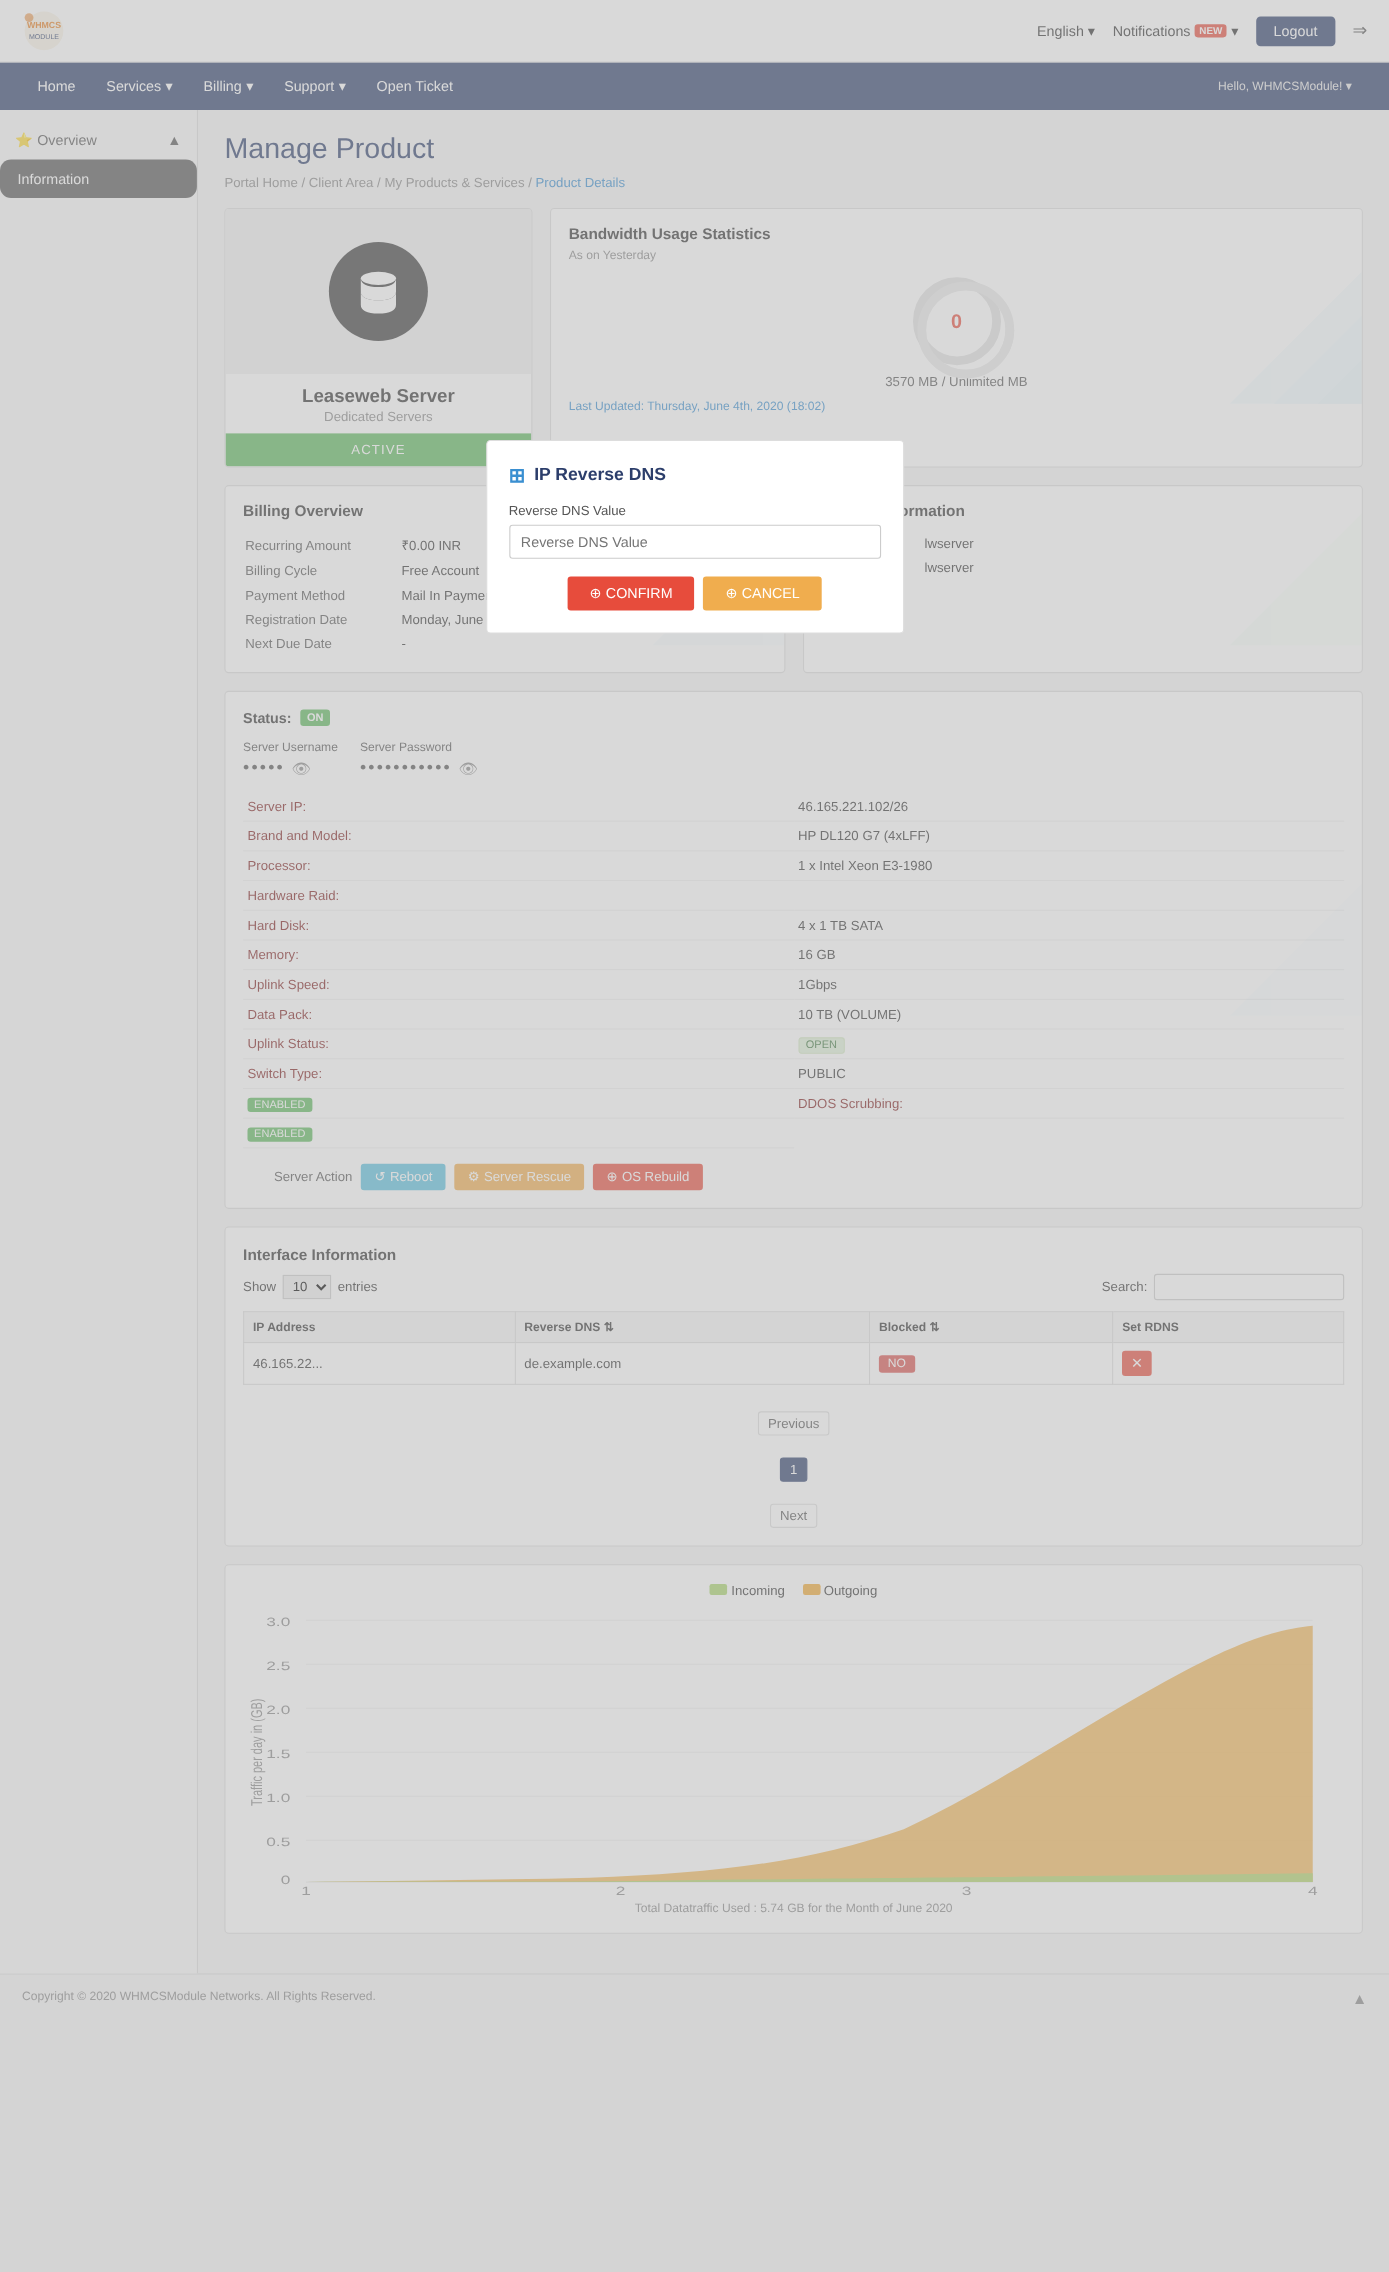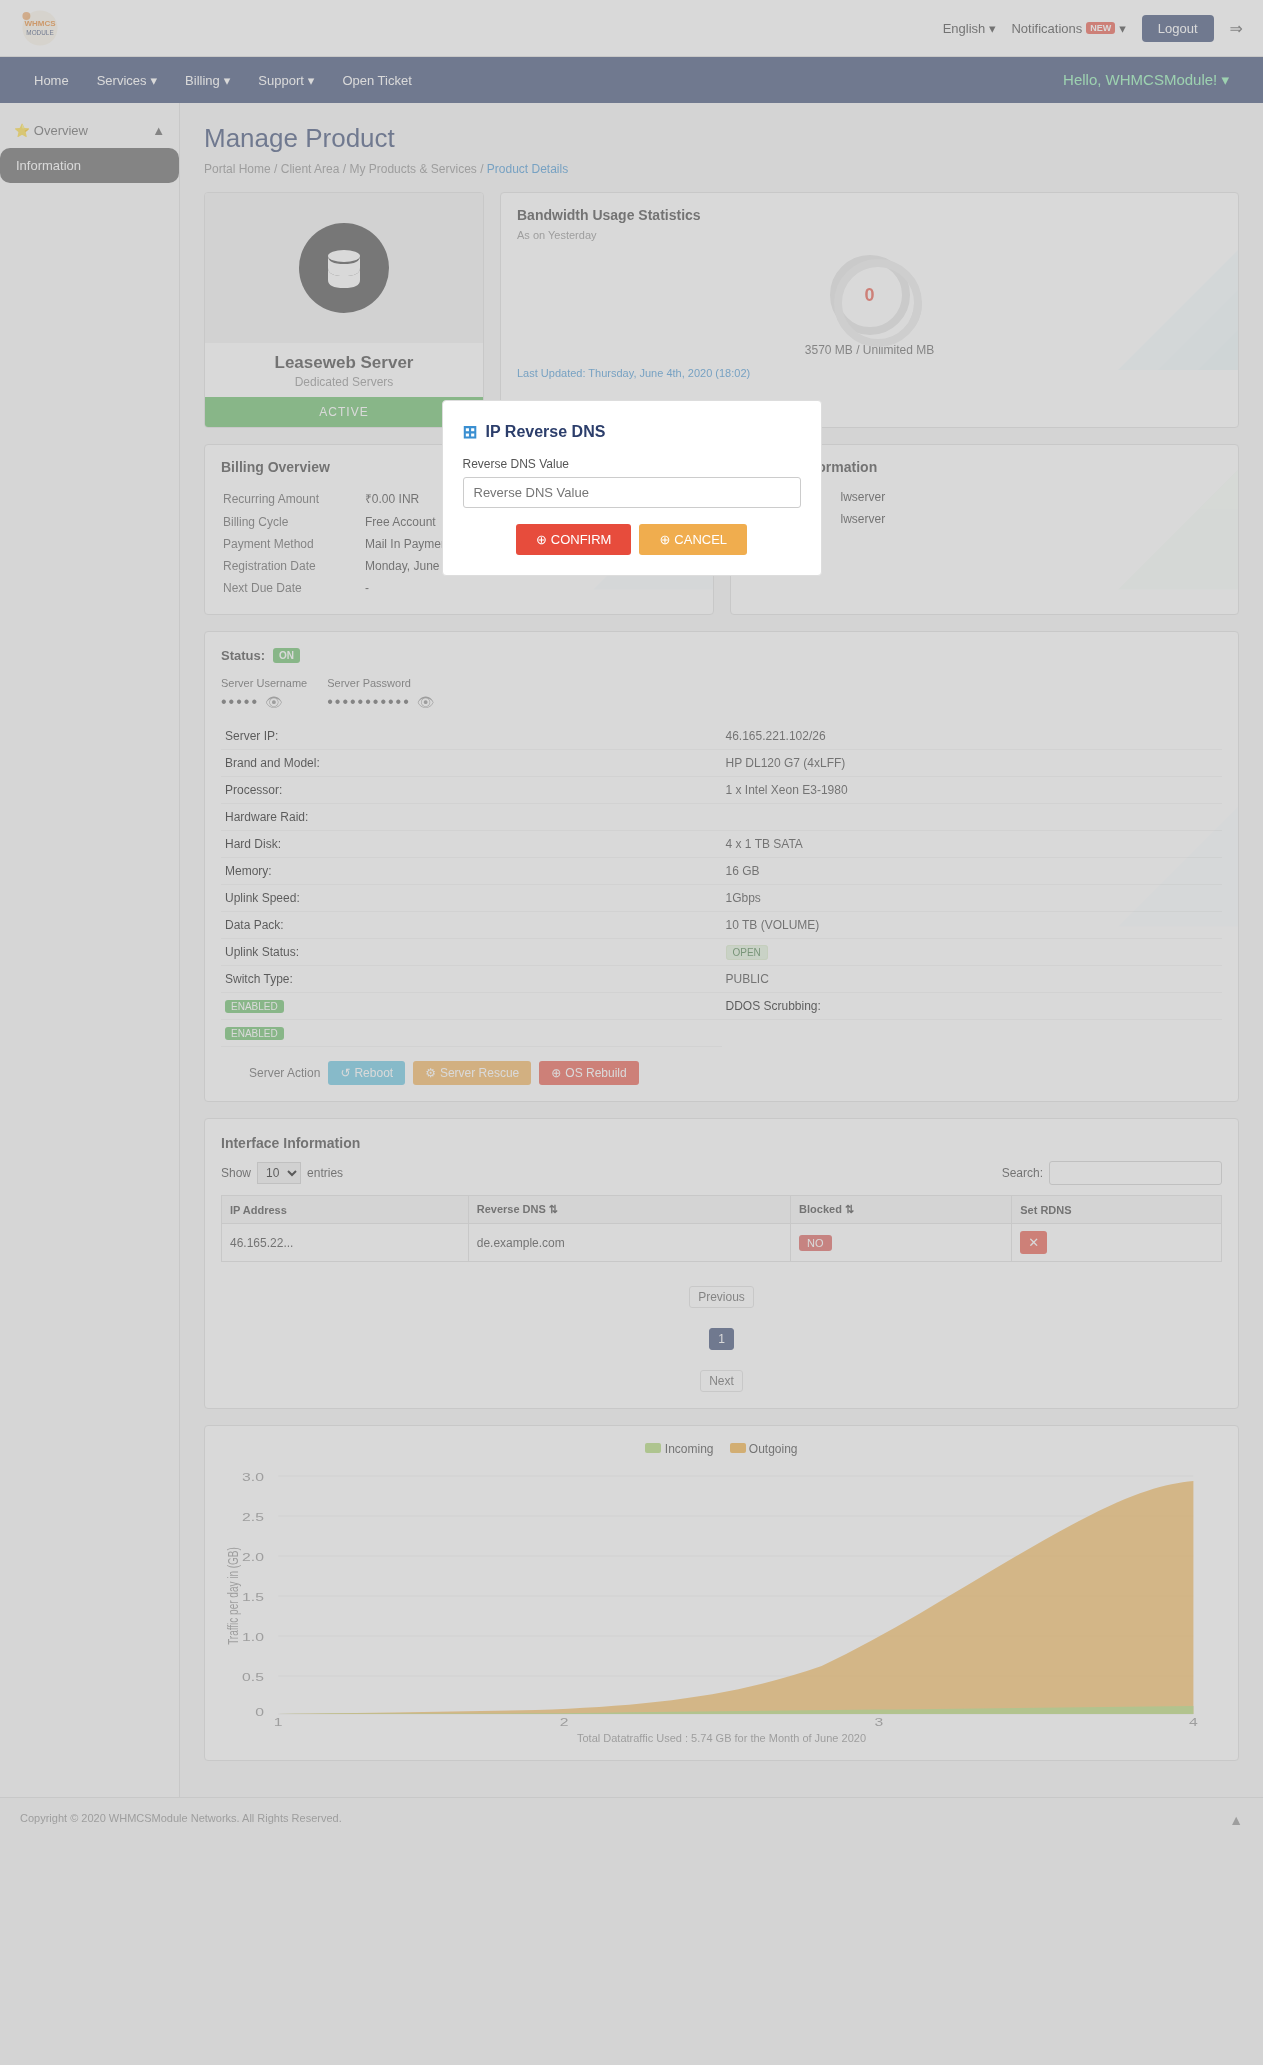--- a/index.html
+++ b/index.html
@@ -26,21 +26,21 @@
     
     .nav-bar {
       background: #2c3e6b;
       display: flex;
       align-items: center;
       justify-content: space-between;
       padding: 0 20px;
     }
     .nav-left { display: flex; align-items: center; }
     .nav-item { color: #fff; text-decoration: none; padding: 14px 14px; font-size: 13px; display: flex; align-items: center; gap: 4px; cursor: pointer; }
-    .nav-right .hello-btn { color: #86efac; background: none; border: none; cursor: pointer; padding: 14px; font-size: 15px; }
+    .nav-right .hello-btn { color: #e5e5e5; background: none; border: none; cursor: pointer; padding: 14px; font-size: 11px; }
 
     
     .main-layout { display: flex; min-height: 600px; }
     .sidebar {
       width: 180px;
       background: #f9f9f9;
       border-right: 1px solid #ddd;
       padding-top: 10px;
       flex-shrink: 0;
     }
@@ -148,21 +148,21 @@
     .creds-row { display: flex; gap: 20px; margin-bottom: 12px; }
     .cred-field { display: flex; flex-direction: column; gap: 4px; }
     .cred-label { font-size: 11px; color: #555; }
     .cred-input-row { display: flex; align-items: center; gap: 6px; }
     .cred-dots { font-size: 16px; letter-spacing: 2px; color: #555; }
     .eye-icon { color: #888; cursor: pointer; font-size: 14px; }
     .server-grid { display: grid; grid-template-columns: 1fr 1fr; gap: 0; }
     .server-cell {
       padding: 6px 4px; font-size: 12px; border-bottom: 1px solid #f0f0f0;
     }
-    .server-key { color: #000000; }
+    .server-key { color: #7f1d1d; }
     .server-val { color: #333; }
     .badge-open { background: #dff0d8; color: #3c763d; border: 1px solid #d6e9c6; font-size: 10px; padding: 1px 6px; border-radius: 3px; }
     .badge-enabled { background: #5cb85c; color: #fff; font-size: 10px; padding: 1px 6px; border-radius: 3px; }
     .server-actions { display: flex; align-items: center; gap: 8px; margin-top: 14px; margin-left: 28px; }
     .action-label { font-size: 12px; color: #555; }
     .btn-reboot { background: #5bc0de; color: #fff; border: none; padding: 5px 12px; border-radius: 3px; cursor: pointer; font-size: 12px; display: flex; align-items: center; gap: 4px; }
     .btn-rescue { background: #f0ad4e; color: #fff; border: none; padding: 5px 12px; border-radius: 3px; cursor: pointer; font-size: 12px; display: flex; align-items: center; gap: 4px; }
     .btn-rebuild { background: #e74c3c; color: #fff; border: none; padding: 5px 12px; border-radius: 3px; cursor: pointer; font-size: 12px; display: flex; align-items: center; gap: 4px; }
 
     

